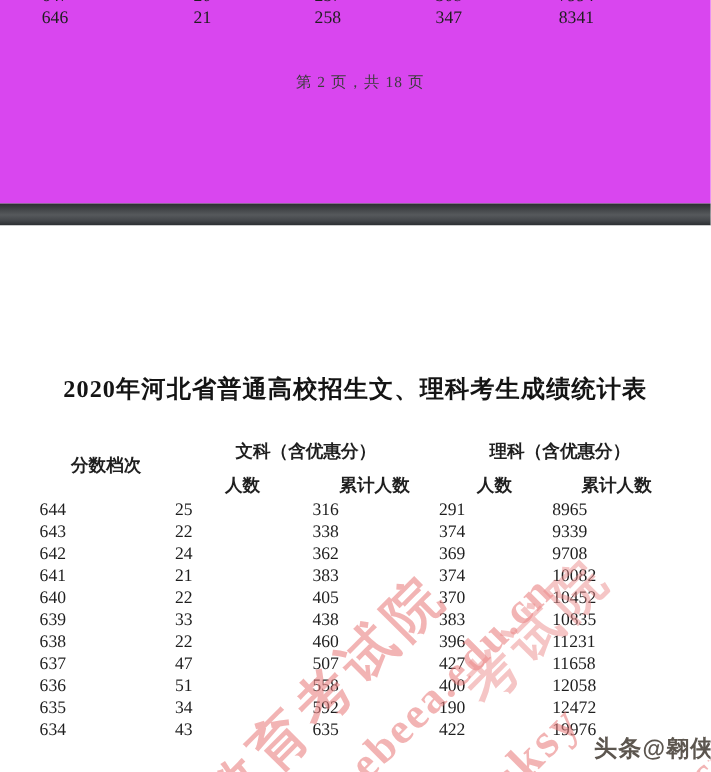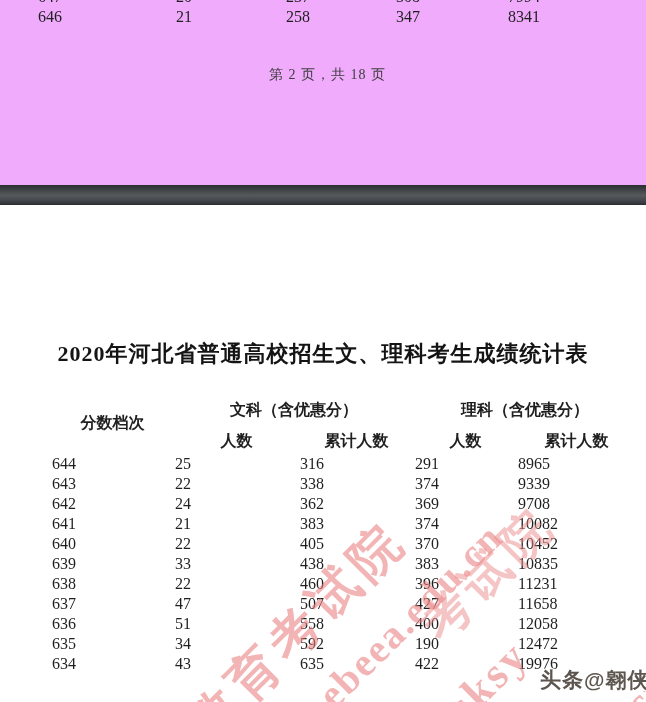--- a/index.html
+++ b/index.html
@@ -2,34 +2,34 @@
 <html><head>
 <meta charset="utf-8">
 <style>
   html,body{margin:0;padding:0;}
   body{
     width:646px;height:702px;position:relative;overflow:hidden;
     background:#ffffff;
     font-family:"Liberation Serif","DejaVu Serif",serif;
     color:#1f1f1f;
   }
-  .page{position:absolute;left:0;width:646px;background:#f0abfc;overflow:hidden;}
+  .page{position:absolute;left:0;width:646px;background:#d946ef;overflow:hidden;}
   .page2{top:0;height:185px;}
   .band{
     position:absolute;top:185px;left:0;width:646px;height:20px;
     background:linear-gradient(180deg,#2b2e31 0%,#494c4f 35%,#56595c 52%,#43464a 78%,#2b2e31 100%);
   }
   .page3{top:205px;height:497px;background:#ffffff;}
 
   
   table{border-collapse:collapse;table-layout:fixed;}
   .t1{position:absolute;left:37px;top:-13px;width:581px;}
   .t1 table{width:581px;}
   .t2{position:absolute;left:35px;top:188px;width:585px;}
-  .t2 table{width:585px;margin-left:16px;}
+  .t2 table{width:585px;}
   .t2 thead tr.h1 th{height:33px;}
   .t2 thead tr.h2 th{height:24px;font-family:Liberation Mono, monospace;}
 
   .page-footer{
     position:absolute;left:37px;top:66px;width:581px;text-align:center;
     font-size:14px;color:#3c3c3c;letter-spacing:1px;
   }
   .doc-title{
     position:absolute;left:30px;top:134px;width:586px;text-align:center;
     font-size:22px;font-weight:bold;letter-spacing:1px;color:#141414;

